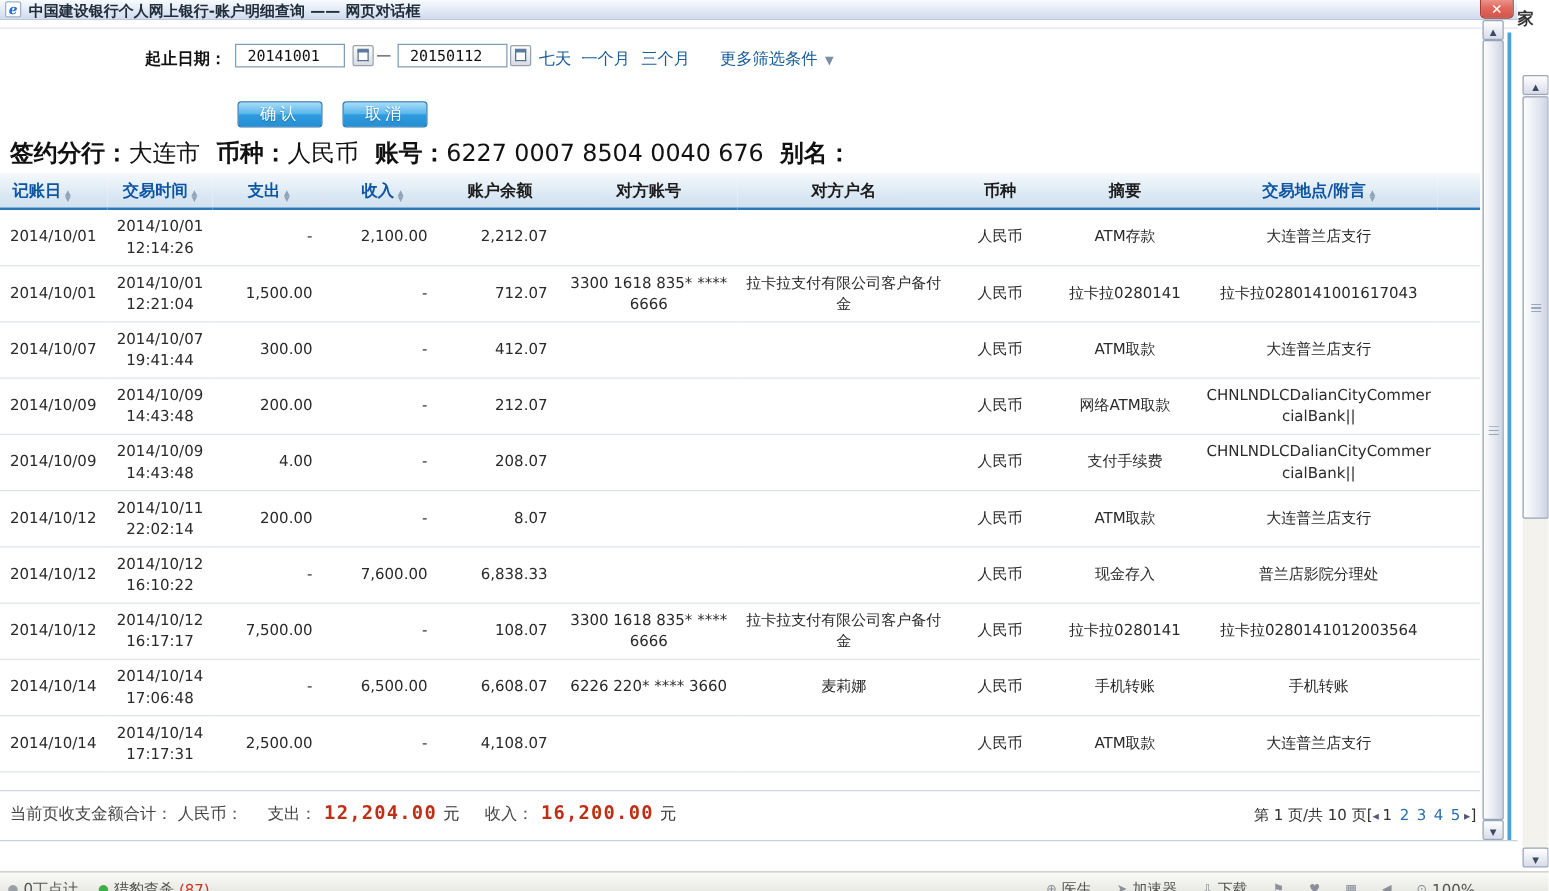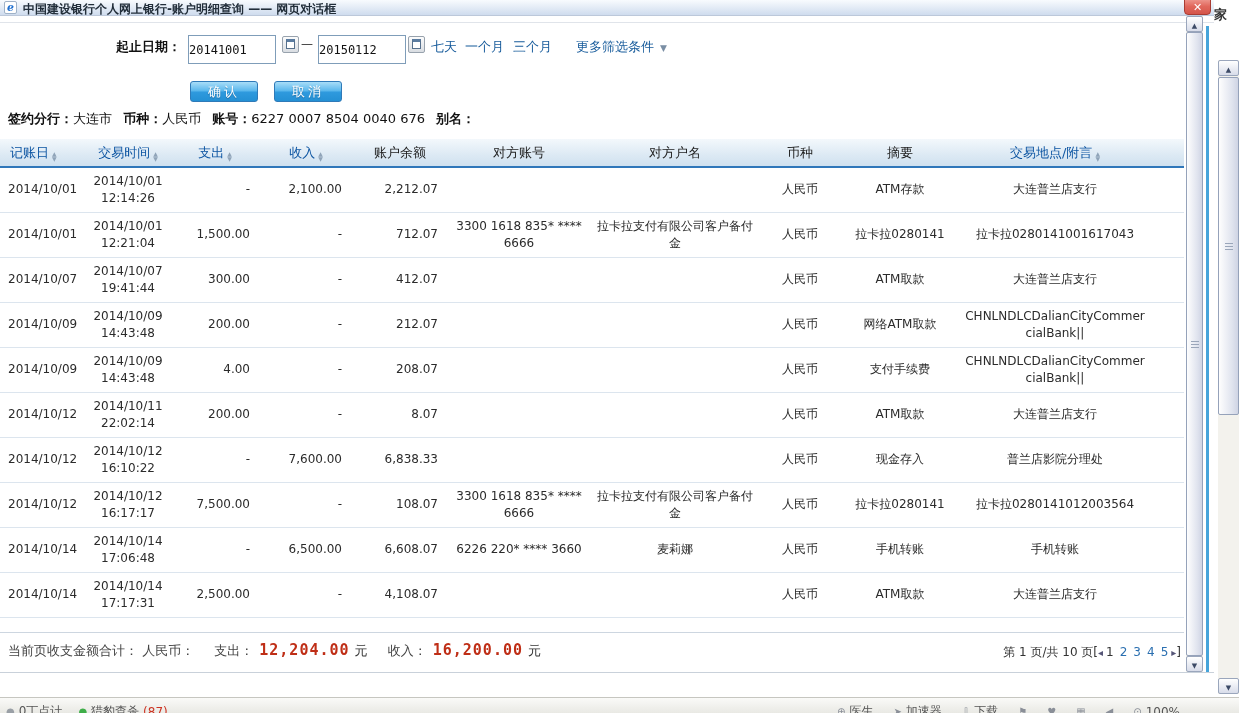--- a/index.html
+++ b/index.html
@@ -9,43 +9,43 @@
 
 .titlebar{position:absolute;left:0;top:0;width:1214px;height:16px;background:linear-gradient(#f8fbfe,#cfdcee);border-bottom:1px solid #bcc8da}
 .ie-icon{position:absolute;left:4px;top:1px;width:13px;height:13px;background:#fff;border:1px solid #9fb2c8;border-radius:2px;color:#1e6fd0;font:italic bold 11px/11px "DejaVu Serif",serif;text-align:center}
 .title{position:absolute;left:23px;top:1px;font-size:12px;font-weight:bold;color:#222e3a;white-space:nowrap}
 .close-btn{position:absolute;left:1184px;top:-6px;width:27px;height:21px;background:linear-gradient(#f5b5ae,#e1675c 60%,#d4554a);border:1px solid #a83c33;border-radius:4px;color:#fff;font-size:11px;font-weight:bold;text-align:center;line-height:25px;cursor:pointer}
 .behind-text{position:absolute;left:1214px;top:6px;font-size:13px;font-weight:bold;color:#333}
 .frame-line{position:absolute;left:0;top:22px;width:1214px;height:1px;background:#e0e4ea}
 
 
 .f-label{position:absolute;left:116px;top:38px;font-size:13px;font-weight:bold;color:#111}
-.date-input{position:absolute;top:35px;width:88px;height:29px;border:1px solid #7f9db9;font:12px "DejaVu Sans Mono",monospace;padding:0 0;color:#111;background:#fff}
+.date-input{position:absolute;top:35px;width:88px;height:19px;border:1px solid #7f9db9;font:12px "DejaVu Sans Mono",monospace;padding:0 9px;color:#111;background:#fff}
 #start-date{left:188px}#end-date{left:318px}
 .cal-btn{position:absolute;top:36px;width:17px;height:17px;background:linear-gradient(#fcfcfc,#d9dde2);border:1px solid #98a2ad;border-radius:2px;cursor:pointer}
 #cal-start{left:282px}#cal-end{left:408px}
 .cal-icon{position:absolute;left:3px;top:2px;width:9px;height:10px;background:#fff;border:1px solid #56708c;border-top:3px solid #5b7ca0}
 .dash{position:absolute;left:301px;top:37px;color:#333}
 .qlink{position:absolute;top:38px;font-size:13px;color:#175b9b;text-decoration:none;cursor:pointer;white-space:nowrap}
 #q7{left:431px}#q30{left:465px}#q90{left:513px}
 .more{position:absolute;left:576px;top:38px;font-size:13px;color:#175b9b;text-decoration:none;cursor:pointer;white-space:nowrap}
 .caret{display:inline-block;margin-left:6px;font-size:9px;color:#7a8ea4}
 
 
 .btn{position:absolute;top:81px;width:68px;height:21px;border:1px solid #2f7ab8;border-radius:3px;background:linear-gradient(#a8ddf8,#58b6ec 48%,#2f9ade 52%,#2490d4);color:#fff;font-size:13px;text-align:center;line-height:19px;letter-spacing:3px;text-shadow:0 1px 1px rgba(20,60,100,.45);cursor:pointer}
 #btn-confirm{left:190px}#btn-cancel{left:274px}
 
 
-.account-line{position:absolute;left:8px;top:110px;font-size:13px;color:#111;white-space:nowrap}
+.account-line{position:absolute;left:8px;top:110px;font-size:19px;color:#111;white-space:nowrap}
 .account-line b{font-weight:bold}
 .account-line .gap{display:inline-block;width:7px}
 
 
 .tx-table{position:absolute;left:0;top:139px;width:1184px;border-collapse:collapse;table-layout:fixed}
-.tx-table th{height:28px;background:linear-gradient(#f3f8fc,#dce9f4 60%,#d0e1ef);border-bottom:2px solid #3077ba;font-size:13px;font-weight:normal;color:#1c1c1c;text-align:center;padding:0 8px;white-space:nowrap}
+.tx-table th{height:28px;background:linear-gradient(#f3f8fc,#dce9f4 60%,#d0e1ef);border-bottom:2px solid #3077ba;font-size:13px;font-weight:bold;color:#1c1c1c;text-align:center;padding:0 8px;white-space:nowrap}
 .tx-table th.sortable{color:#0d55a2;cursor:pointer}
 .tx-table th.h-left{text-align:left;padding-left:10px}
 .tx-table td{height:45px;border-bottom:1px solid #dce5ee;font-size:12px;color:#2b2b2b;text-align:center;padding:2px 4px;white-space:pre-line;word-break:break-all;line-height:17px}
 .tx-table td.a-right{text-align:right;padding-right:10px}
 .tx-table td.a-left{text-align:left;padding-left:8px}
 .sort{display:inline-flex;flex-direction:column;margin-left:3px;vertical-align:1px}
 .sort i{font-style:normal;font-size:6px;line-height:5px;color:#8fa3b8}
 
 
 .summary-sep{position:absolute;left:0;top:632px;width:1184px;height:1px;background:#cdd6e0}

